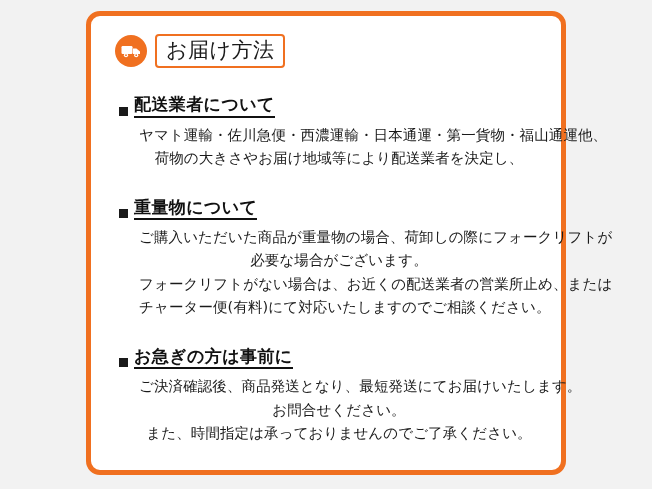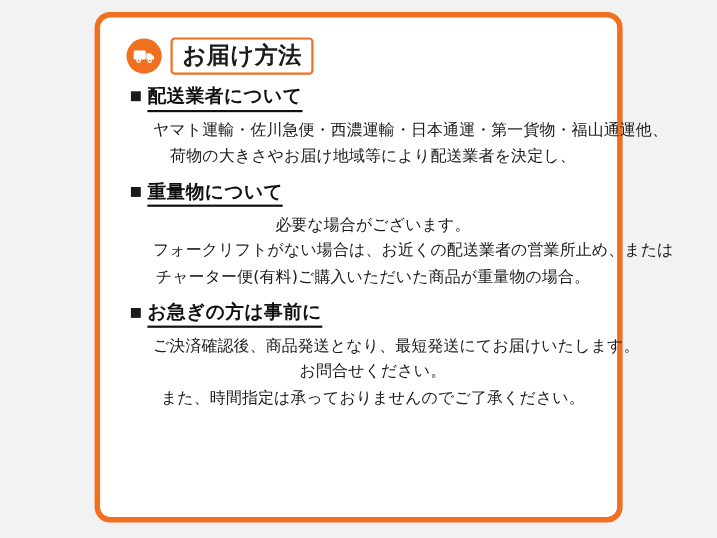--- a/index.html
+++ b/index.html
@@ -48,33 +48,33 @@
     align-items: center;
     justify-content: center;
     flex: 0 0 auto;
   }
   .truck-badge svg { display: block; }
   .title-box {
     border: 2px solid #f07020;
     border-radius: 4px;
     padding: 2px 9px 4px 9px;
     font-size: 21px;
-    font-weight: bold;
+    font-weight: normal;
     color: #1a1a1a;
     line-height: 1.15;
     letter-spacing: 0.5px;
   }
   .section {
     margin: 0 0 4px 0;
   }
   .section-head {
     display: flex;
-    align-items: center;
+    align-items: flex-end;
     gap: 6px;
-    margin: 10px 0 6px 6px;
+    margin: 26px 0 6px 6px;
   }
   .sq {
     width: 9px;
     height: 9px;
     background: #1a1a1a;
     flex: 0 0 auto;
     position: relative;
     top: -2px;
   }
   .section-title {
@@ -126,23 +126,24 @@
         <div>荷物の大きさやお届け地域等により配送業者を決定し、</div>
       </div>
     </div>
 
     <div class="section">
       <div class="section-head">
         <span class="sq"></span>
         <span class="section-title">重量物について</span>
       </div>
       <div class="body-lines">
+        <div>ご購入いただいた商品が重量物の場合、荷卸しの際にフォークリフトが</div>
         <div>必要な場合がございます。</div>
         <div>フォークリフトがない場合は、お近くの配送業者の営業所止め、または</div>
-        <div>チャーター便(有料)ご購入いただいた商品が重量物の場合。</div>
+        <div>チャーター便(有料)にて対応いたしますのでご相談ください。</div>
       </div>
     </div>
 
     <div class="section">
       <div class="section-head">
         <span class="sq"></span>
         <span class="section-title">お急ぎの方は事前に</span>
       </div>
       <div class="body-lines">
         <div>ご決済確認後、商品発送となり、最短発送にてお届けいたします。</div>

